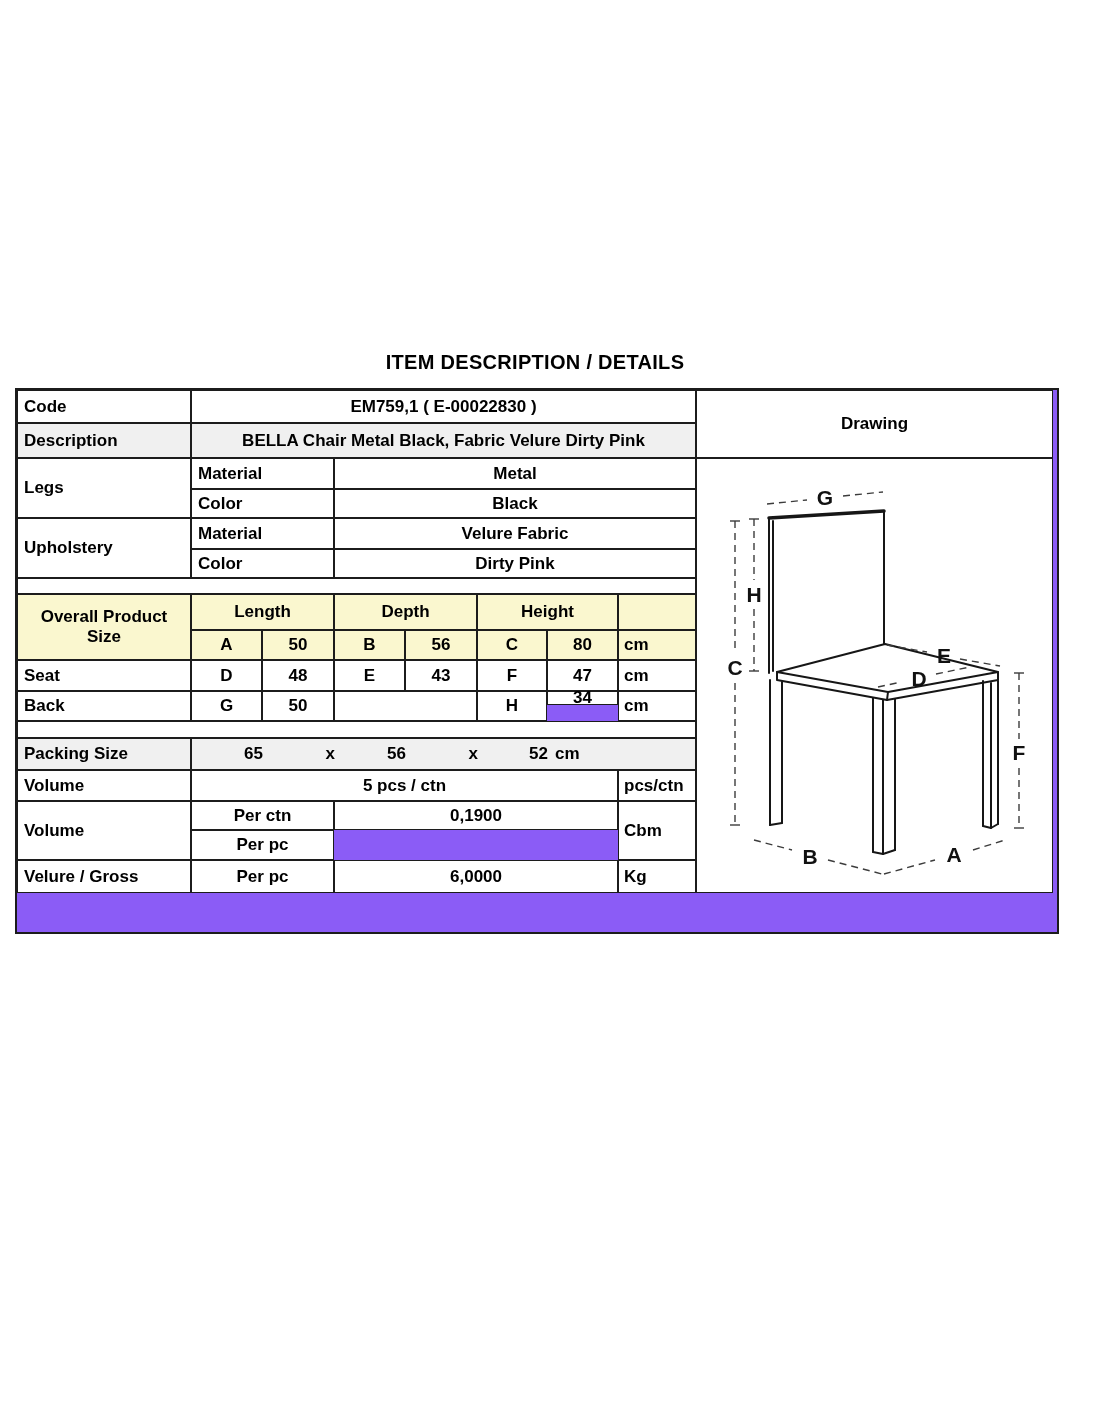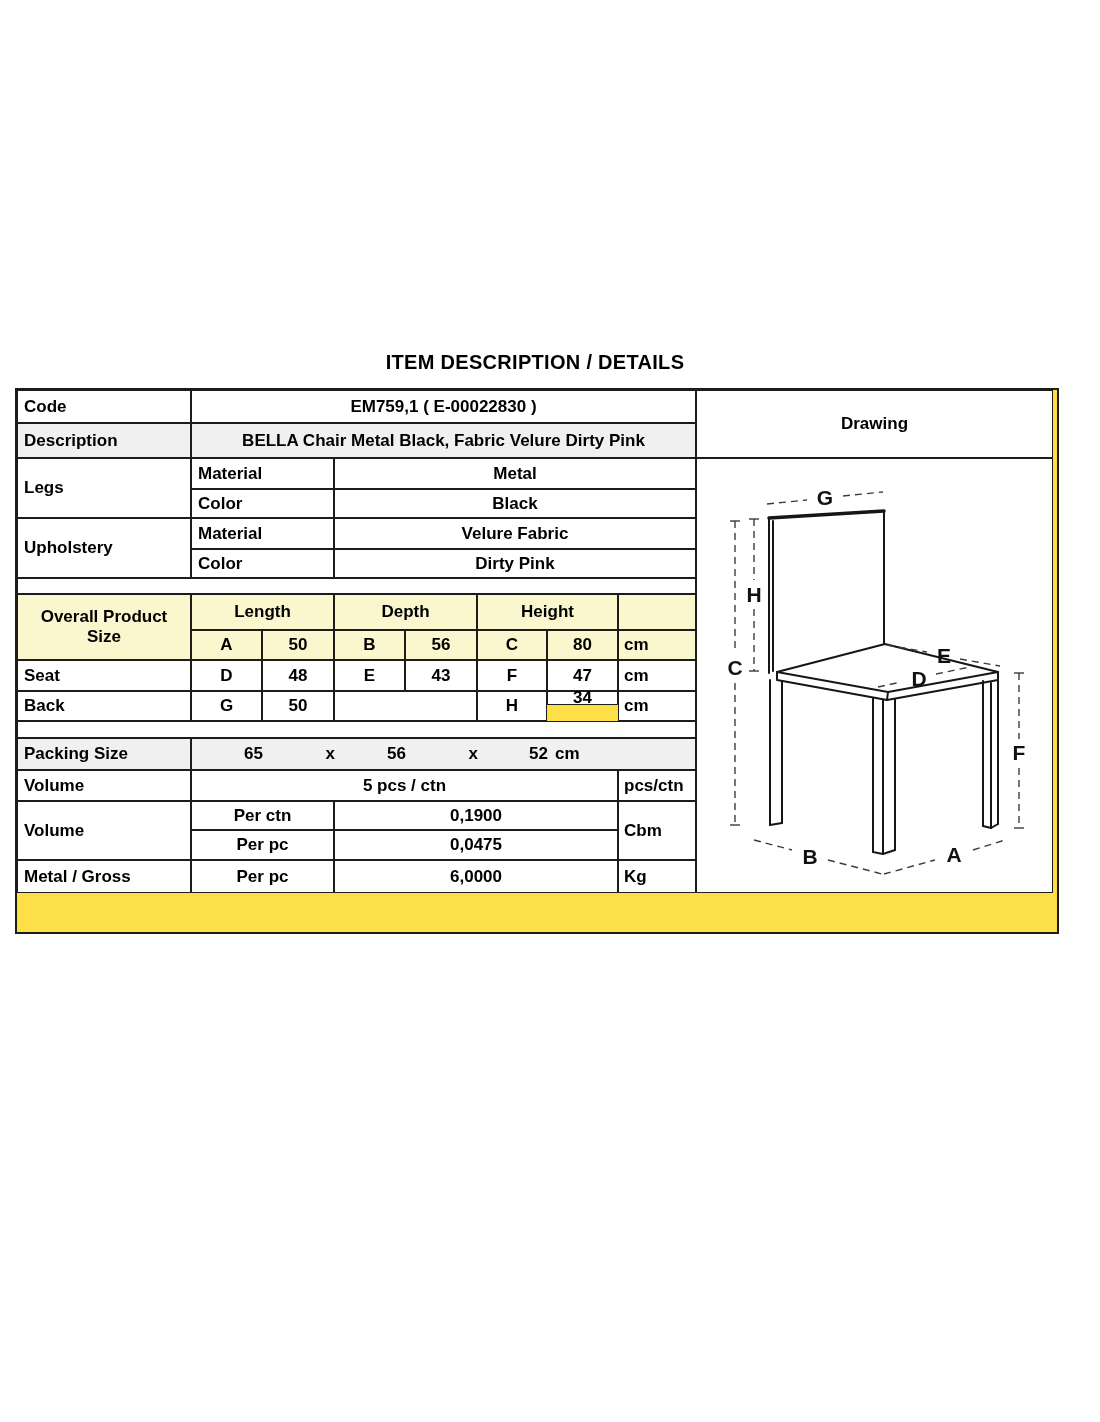--- a/index.html
+++ b/index.html
@@ -11,21 +11,21 @@
   body{
     width:1100px;height:1422px;position:relative;
     font-family:"Liberation Sans", sans-serif;color:#000;
   }
   .page-title{
     position:absolute;left:17px;top:351px;width:1036px;
     text-align:center;font-weight:bold;font-size:20px;letter-spacing:.3px;
   }
   .sheet{
     position:absolute;left:15px;top:388px;width:1040px;height:542px;
-    border:2px solid var(--line);background:#fde047;
+    border:2px solid var(--line);background:#8b5cf6;
   }
   .c{
     position:absolute;box-sizing:border-box;border:1px solid var(--line);
     display:flex;align-items:center;background:#fff;
     font-weight:bold;font-size:17px;line-height:1.15;
   }
   .lbl{padding-left:6px;}
   .ctr{justify-content:center;text-align:center;}
   .yellow{background:var(--yellow);}
   .gray{background:var(--gray);}
@@ -113,24 +113,23 @@
   </div>
 
   <div class="c lbl" style="left:0;top:380px;width:174px;height:31px">Volume</div>
   <div class="c ctr" style="left:174px;top:380px;width:427px;height:31px">5 pcs / ctn</div>
   <div class="c unit" style="left:601px;top:380px;width:78px;height:31px">pcs/ctn</div>
 
   <div class="c lbl" style="left:0;top:411px;width:174px;height:59px">Volume</div>
   <div class="c ctr" style="left:174px;top:411px;width:143px;height:29px">Per ctn</div>
   <div class="c ctr" style="left:317px;top:411px;width:284px;height:29px">0,1900</div>
   <div class="c ctr" style="left:174px;top:440px;width:143px;height:30px">Per pc</div>
-  <div class="c ctr" style="left:317px;top:440px;width:284px;height:30px">0,0475</div>
   <div class="c unit" style="left:601px;top:411px;width:78px;height:59px">Cbm</div>
 
-  <div class="c lbl" style="left:0;top:470px;width:174px;height:33px">Metal / Gross</div>
+  <div class="c lbl" style="left:0;top:470px;width:174px;height:33px">Velure / Gross</div>
   <div class="c ctr" style="left:174px;top:470px;width:143px;height:33px">Per pc</div>
   <div class="c ctr" style="left:317px;top:470px;width:284px;height:33px">6,0000</div>
   <div class="c unit" style="left:601px;top:470px;width:78px;height:33px">Kg</div>
 
 
   <div class="c" style="left:679px;top:68px;width:357px;height:435px;padding:0">
     <svg width="355" height="433" viewBox="0 0 355 433">
       <g stroke="#161616" stroke-width="2" fill="none" stroke-linecap="round" stroke-linejoin="round">
 
         <path d="M72,59 L187,52" stroke-width="3.5"></path>

